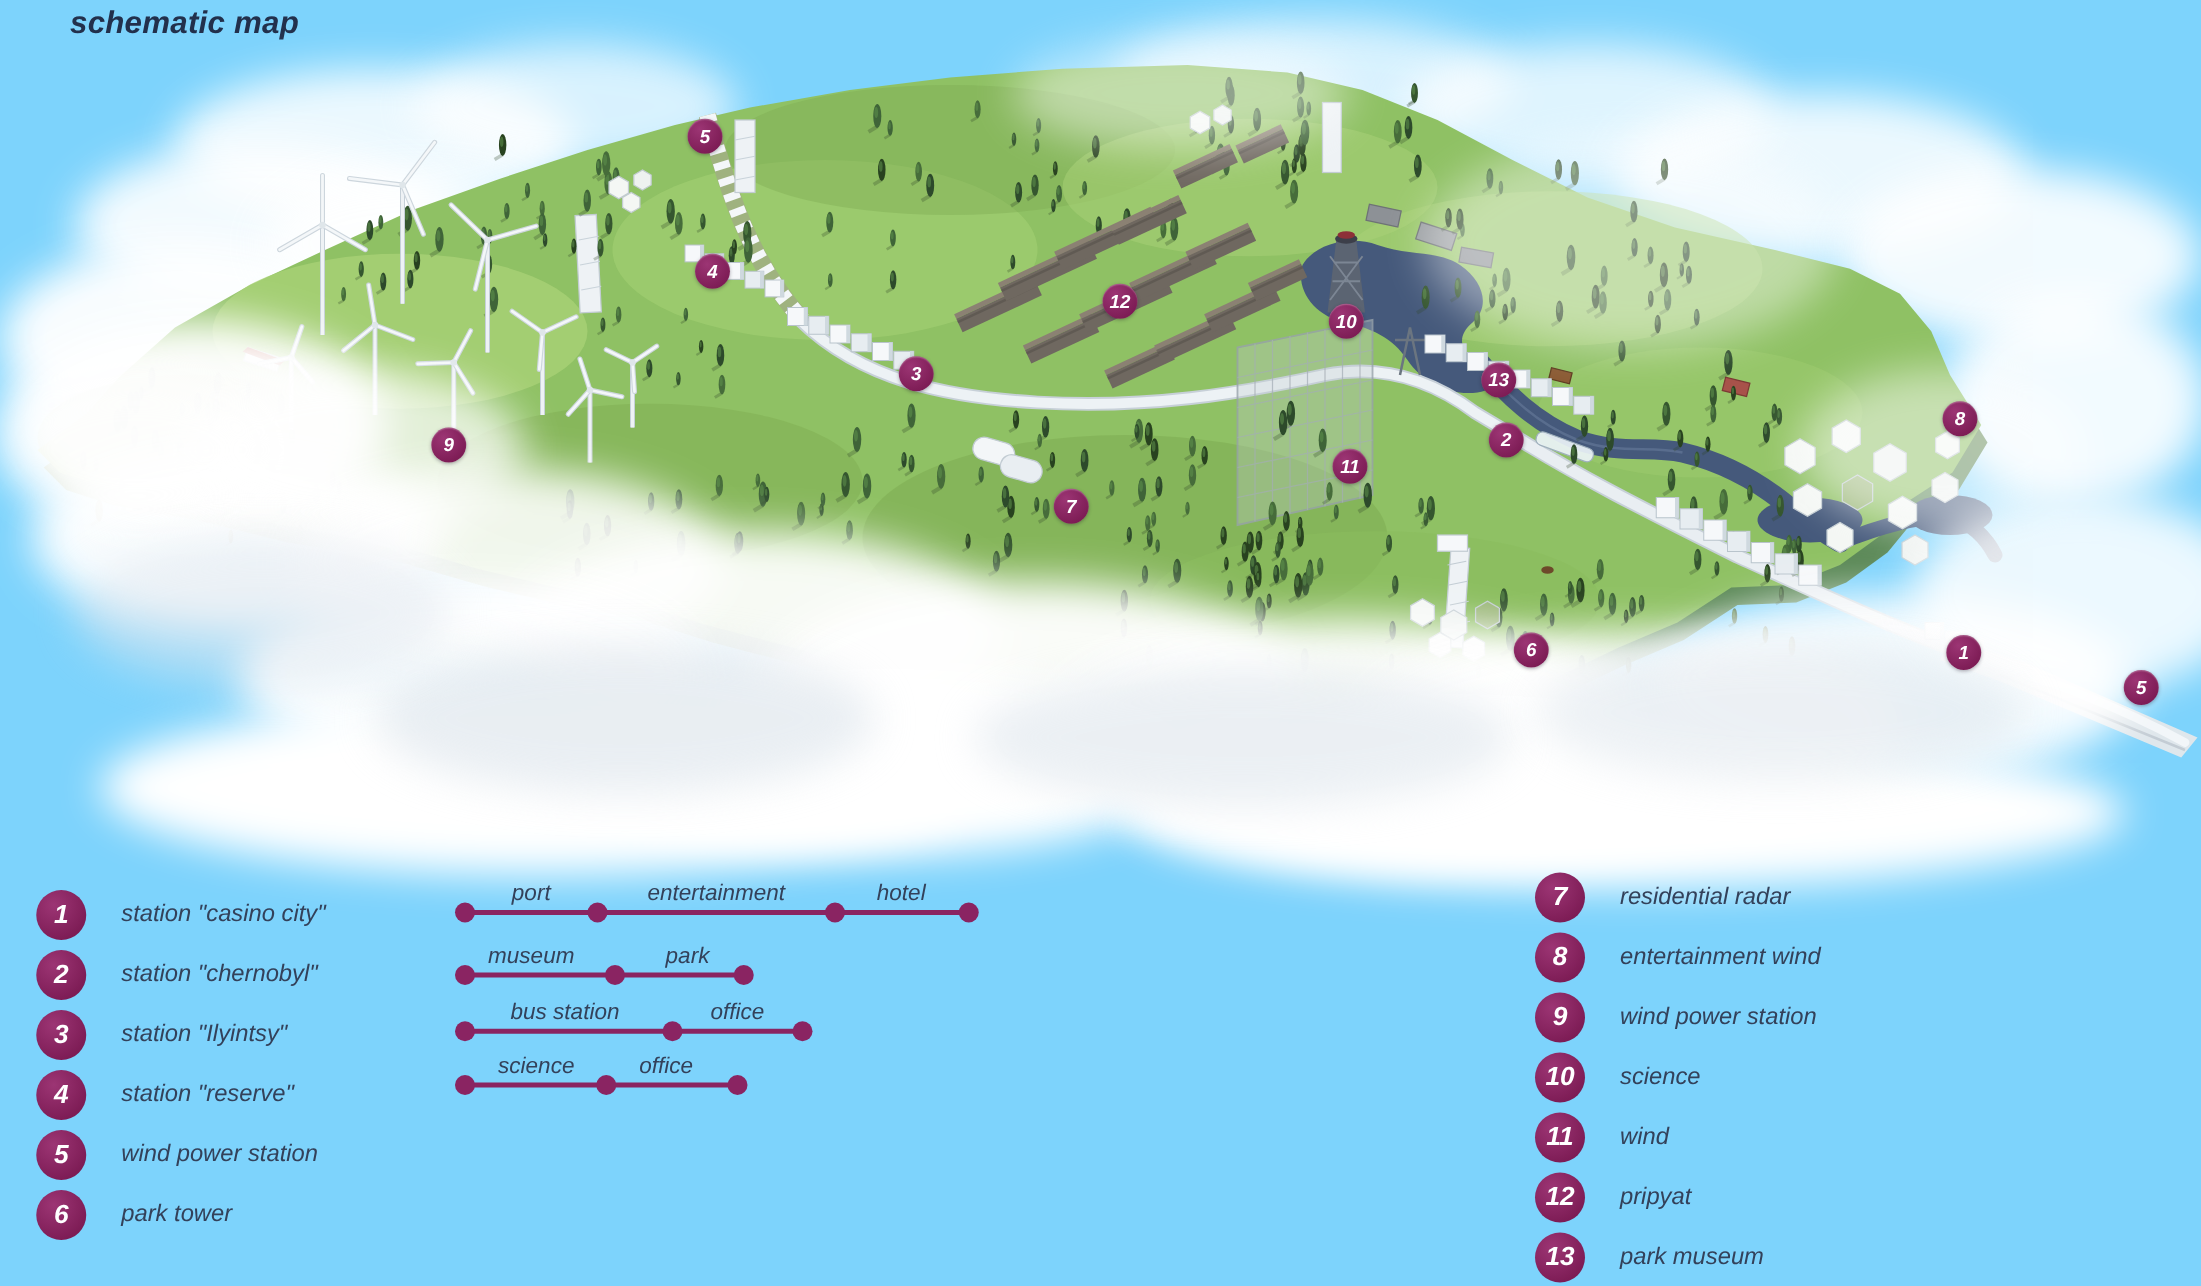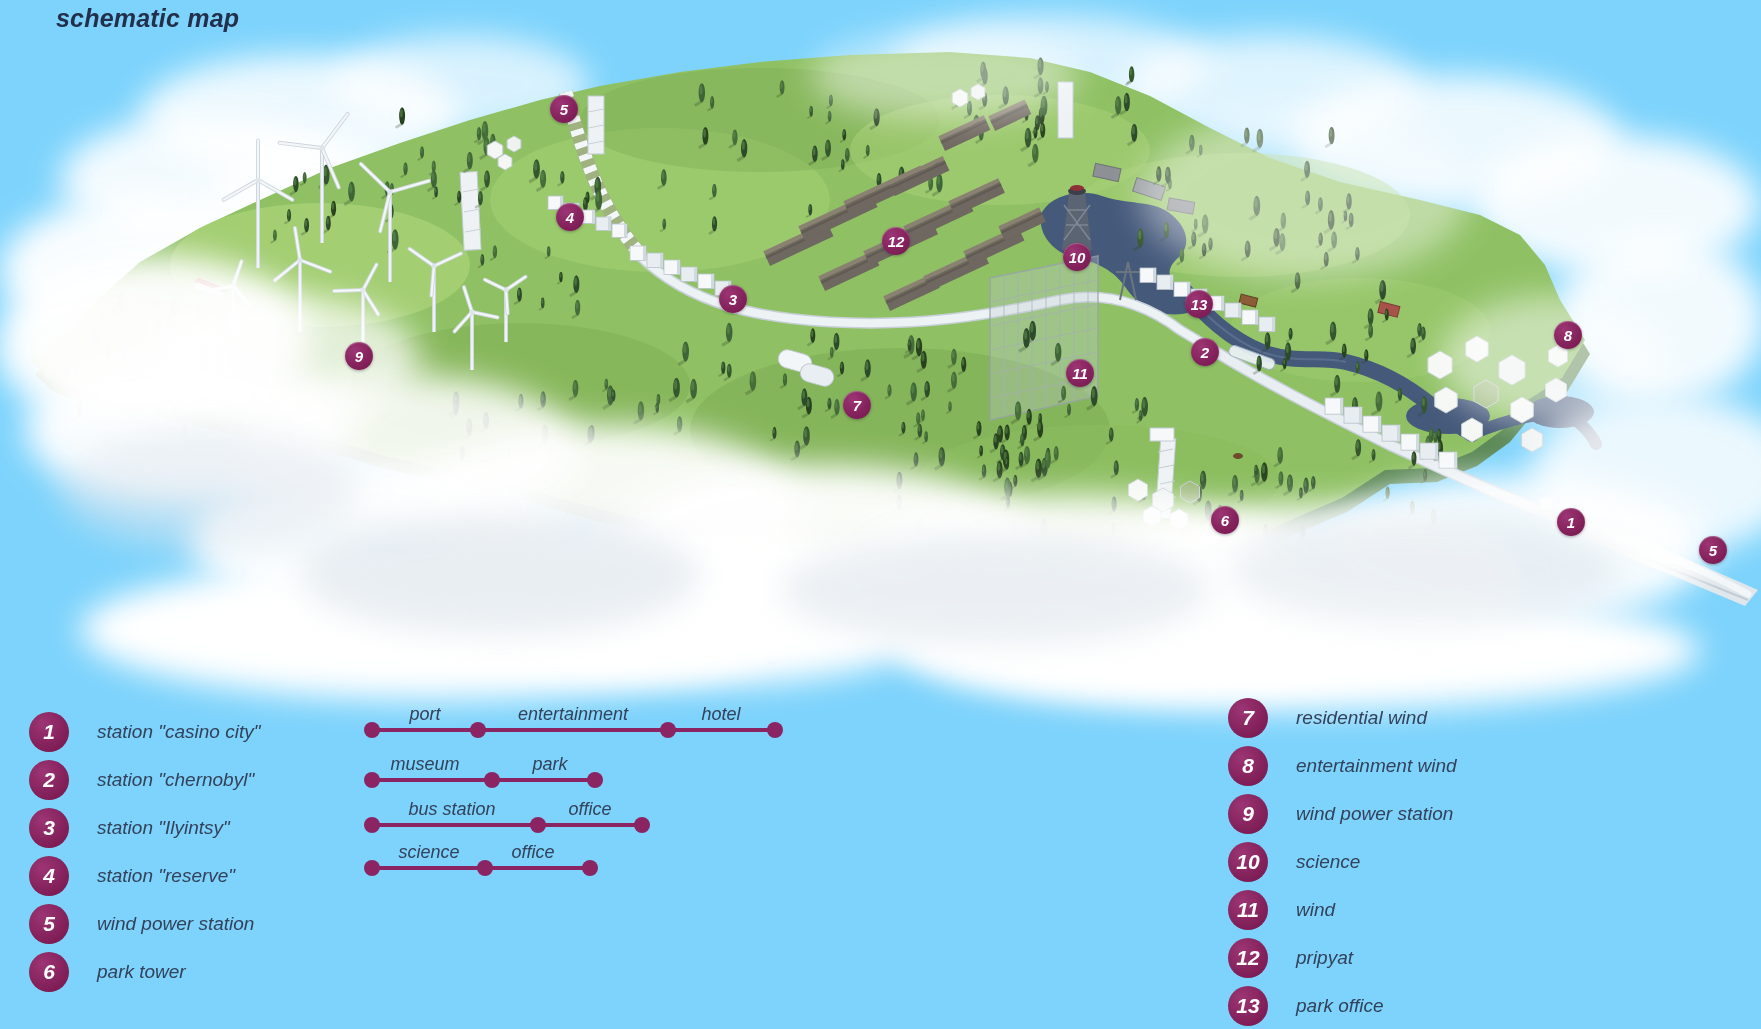--- a/index.html
+++ b/index.html
@@ -1482,21 +1482,21 @@
         <circle cx="32" cy="178" r="8" fill="#8a2462"></circle>
         <circle cx="145" cy="178" r="8" fill="#8a2462"></circle>
         <circle cx="250" cy="178" r="8" fill="#8a2462"></circle>
         <text x="89" y="168" text-anchor="middle" class="route-label">science</text>
         <text x="193" y="168" text-anchor="middle" class="route-label">office</text>
       </g>
     </svg>
   <div class="legend-col" id="legend-right">
       <div class="legend-row">
         <div class="legend-circle">7</div>
-        <div class="legend-label">residential wind</div>
+        <div class="legend-label">residential radar</div>
       </div>
       <div class="legend-row">
         <div class="legend-circle">8</div>
         <div class="legend-label">entertainment wind</div>
       </div>
       <div class="legend-row">
         <div class="legend-circle">9</div>
         <div class="legend-label">wind power station</div>
       </div>
       <div class="legend-row">
@@ -1506,16 +1506,16 @@
       <div class="legend-row">
         <div class="legend-circle">11</div>
         <div class="legend-label">wind</div>
       </div>
       <div class="legend-row">
         <div class="legend-circle">12</div>
         <div class="legend-label">pripyat</div>
       </div>
       <div class="legend-row">
         <div class="legend-circle">13</div>
-        <div class="legend-label">park office</div>
+        <div class="legend-label">park museum</div>
       </div>
     </div>
 </div>
 
 </body></html>

